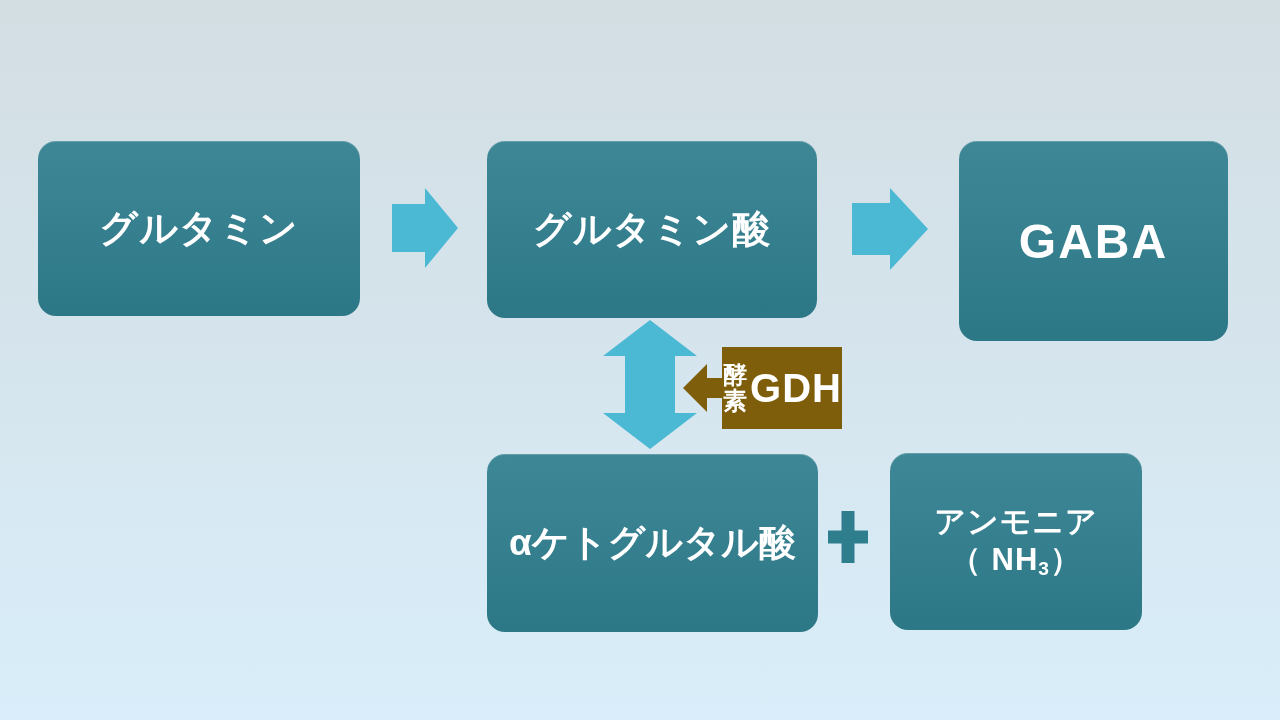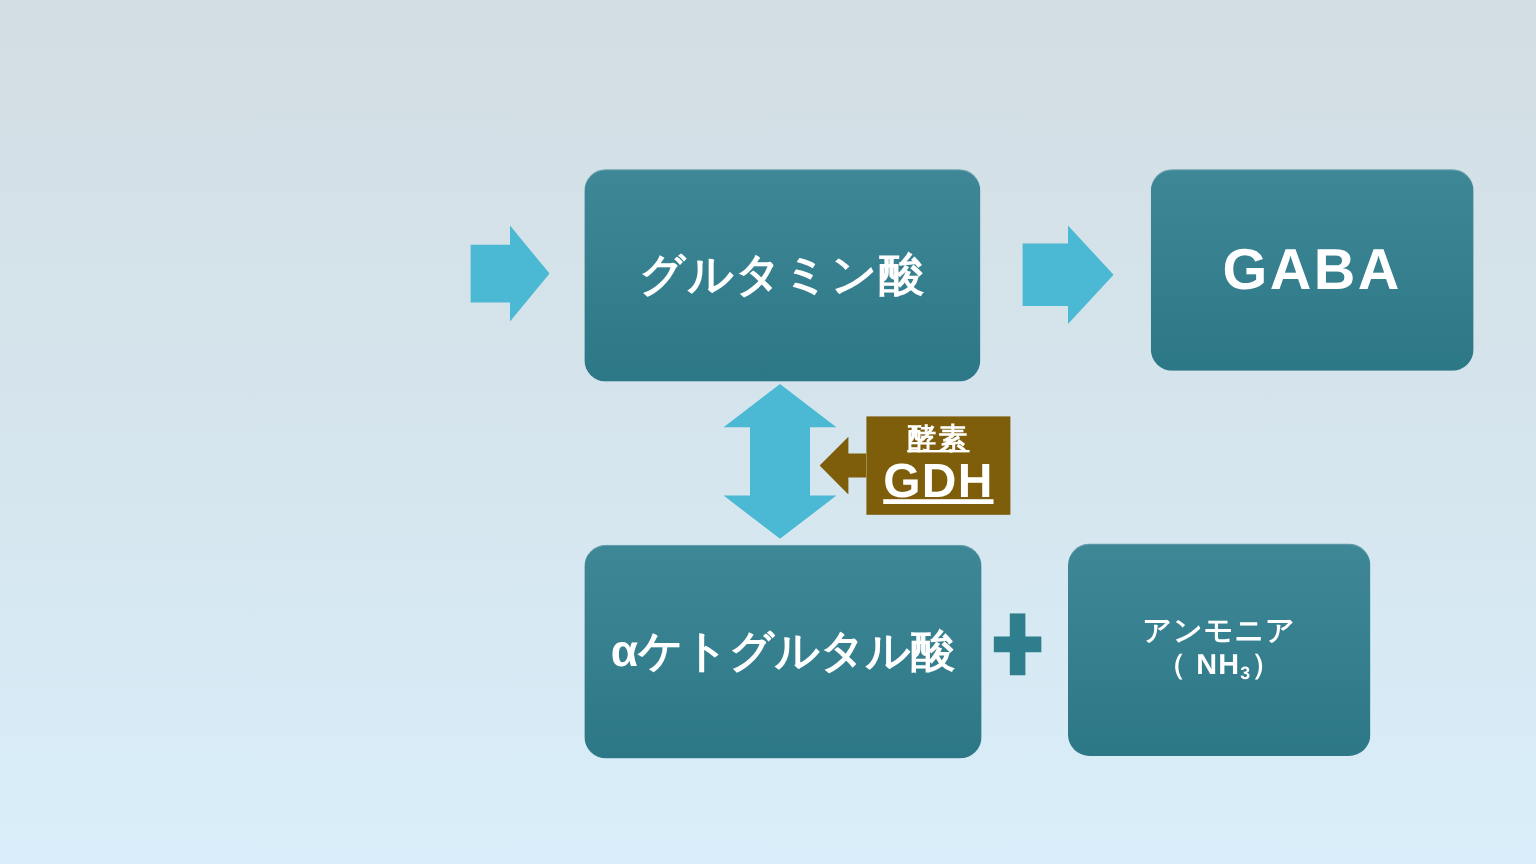--- a/index.html
+++ b/index.html
@@ -33,51 +33,53 @@
     display: flex;
     align-items: center;
     justify-content: center;
     text-align: center;
     color: var(--text-white);
     font-weight: bold;
   }
   .node-label { font-size: 38px; letter-spacing: 1px; }
   .label-gaba { font-size: 48px; letter-spacing: 2px; }
   .label-akg { font-size: 37px; letter-spacing: 0px; }
-  .label-ammonia { font-size: 24px; line-height: 1.2; }
+  .label-ammonia { font-size: 31px; line-height: 1.2; }
   .label-ammonia sub { font-size: 0.62em; vertical-align: -0.25em; }
   .shape { position: absolute; display: block; }
   .enzyme-box {
     position: absolute;
     left: 722px; top: 347px; width: 120px; height: 82px;
     background: var(--enzyme-brown);
     color: var(--text-white);
     font-weight: bold;
     display: flex;
-    flex-direction: column;
+    flex-direction: row;
     align-items: center;
     justify-content: center;
     text-align: center;
     line-height: 1.1;
-    text-decoration: underline;
   }
   .enzyme-line1 { font-size: 24px; letter-spacing: 2px; }
   .enzyme-line2 { font-size: 40px; letter-spacing: 1px; }
 </style>
 </head>
 <body>
 
 <div class="slide">
 
+  <div class="node" style="left:38px; top:141px; width:322px; height:175px;">
+    <span class="node-label">グルタミン</span>
+  </div>
 
   <div class="node" style="left:487px; top:141px; width:330px; height:177px;font-family:Liberation Mono, monospace;">
     <span class="node-label">グルタミン酸</span>
   </div>
 
-  <div class="node" style="left:959px; top:141px; width:269px; height:168px;">
+  <div class="node" style="left:959px; top:141px; width:269px; height:200px;">
     <span class="node-label label-gaba">GABA</span>
   </div>
 
   <svg class="shape" style="left:392px; top:188px;" width="66" height="80" viewBox="0 0 66 80">
     <polygon points="0,16 33,16 33,0 66,40 33,80 33,64 0,64" style="fill: var(--arrow-blue);"></polygon>
   </svg>
 
   <svg class="shape" style="left:852px; top:188px;" width="76" height="82" viewBox="0 0 76 82">
     <polygon points="0,15 38,15 38,0 76,41 38,82 38,67 0,67" style="fill: var(--arrow-blue);"></polygon>
   </svg>

